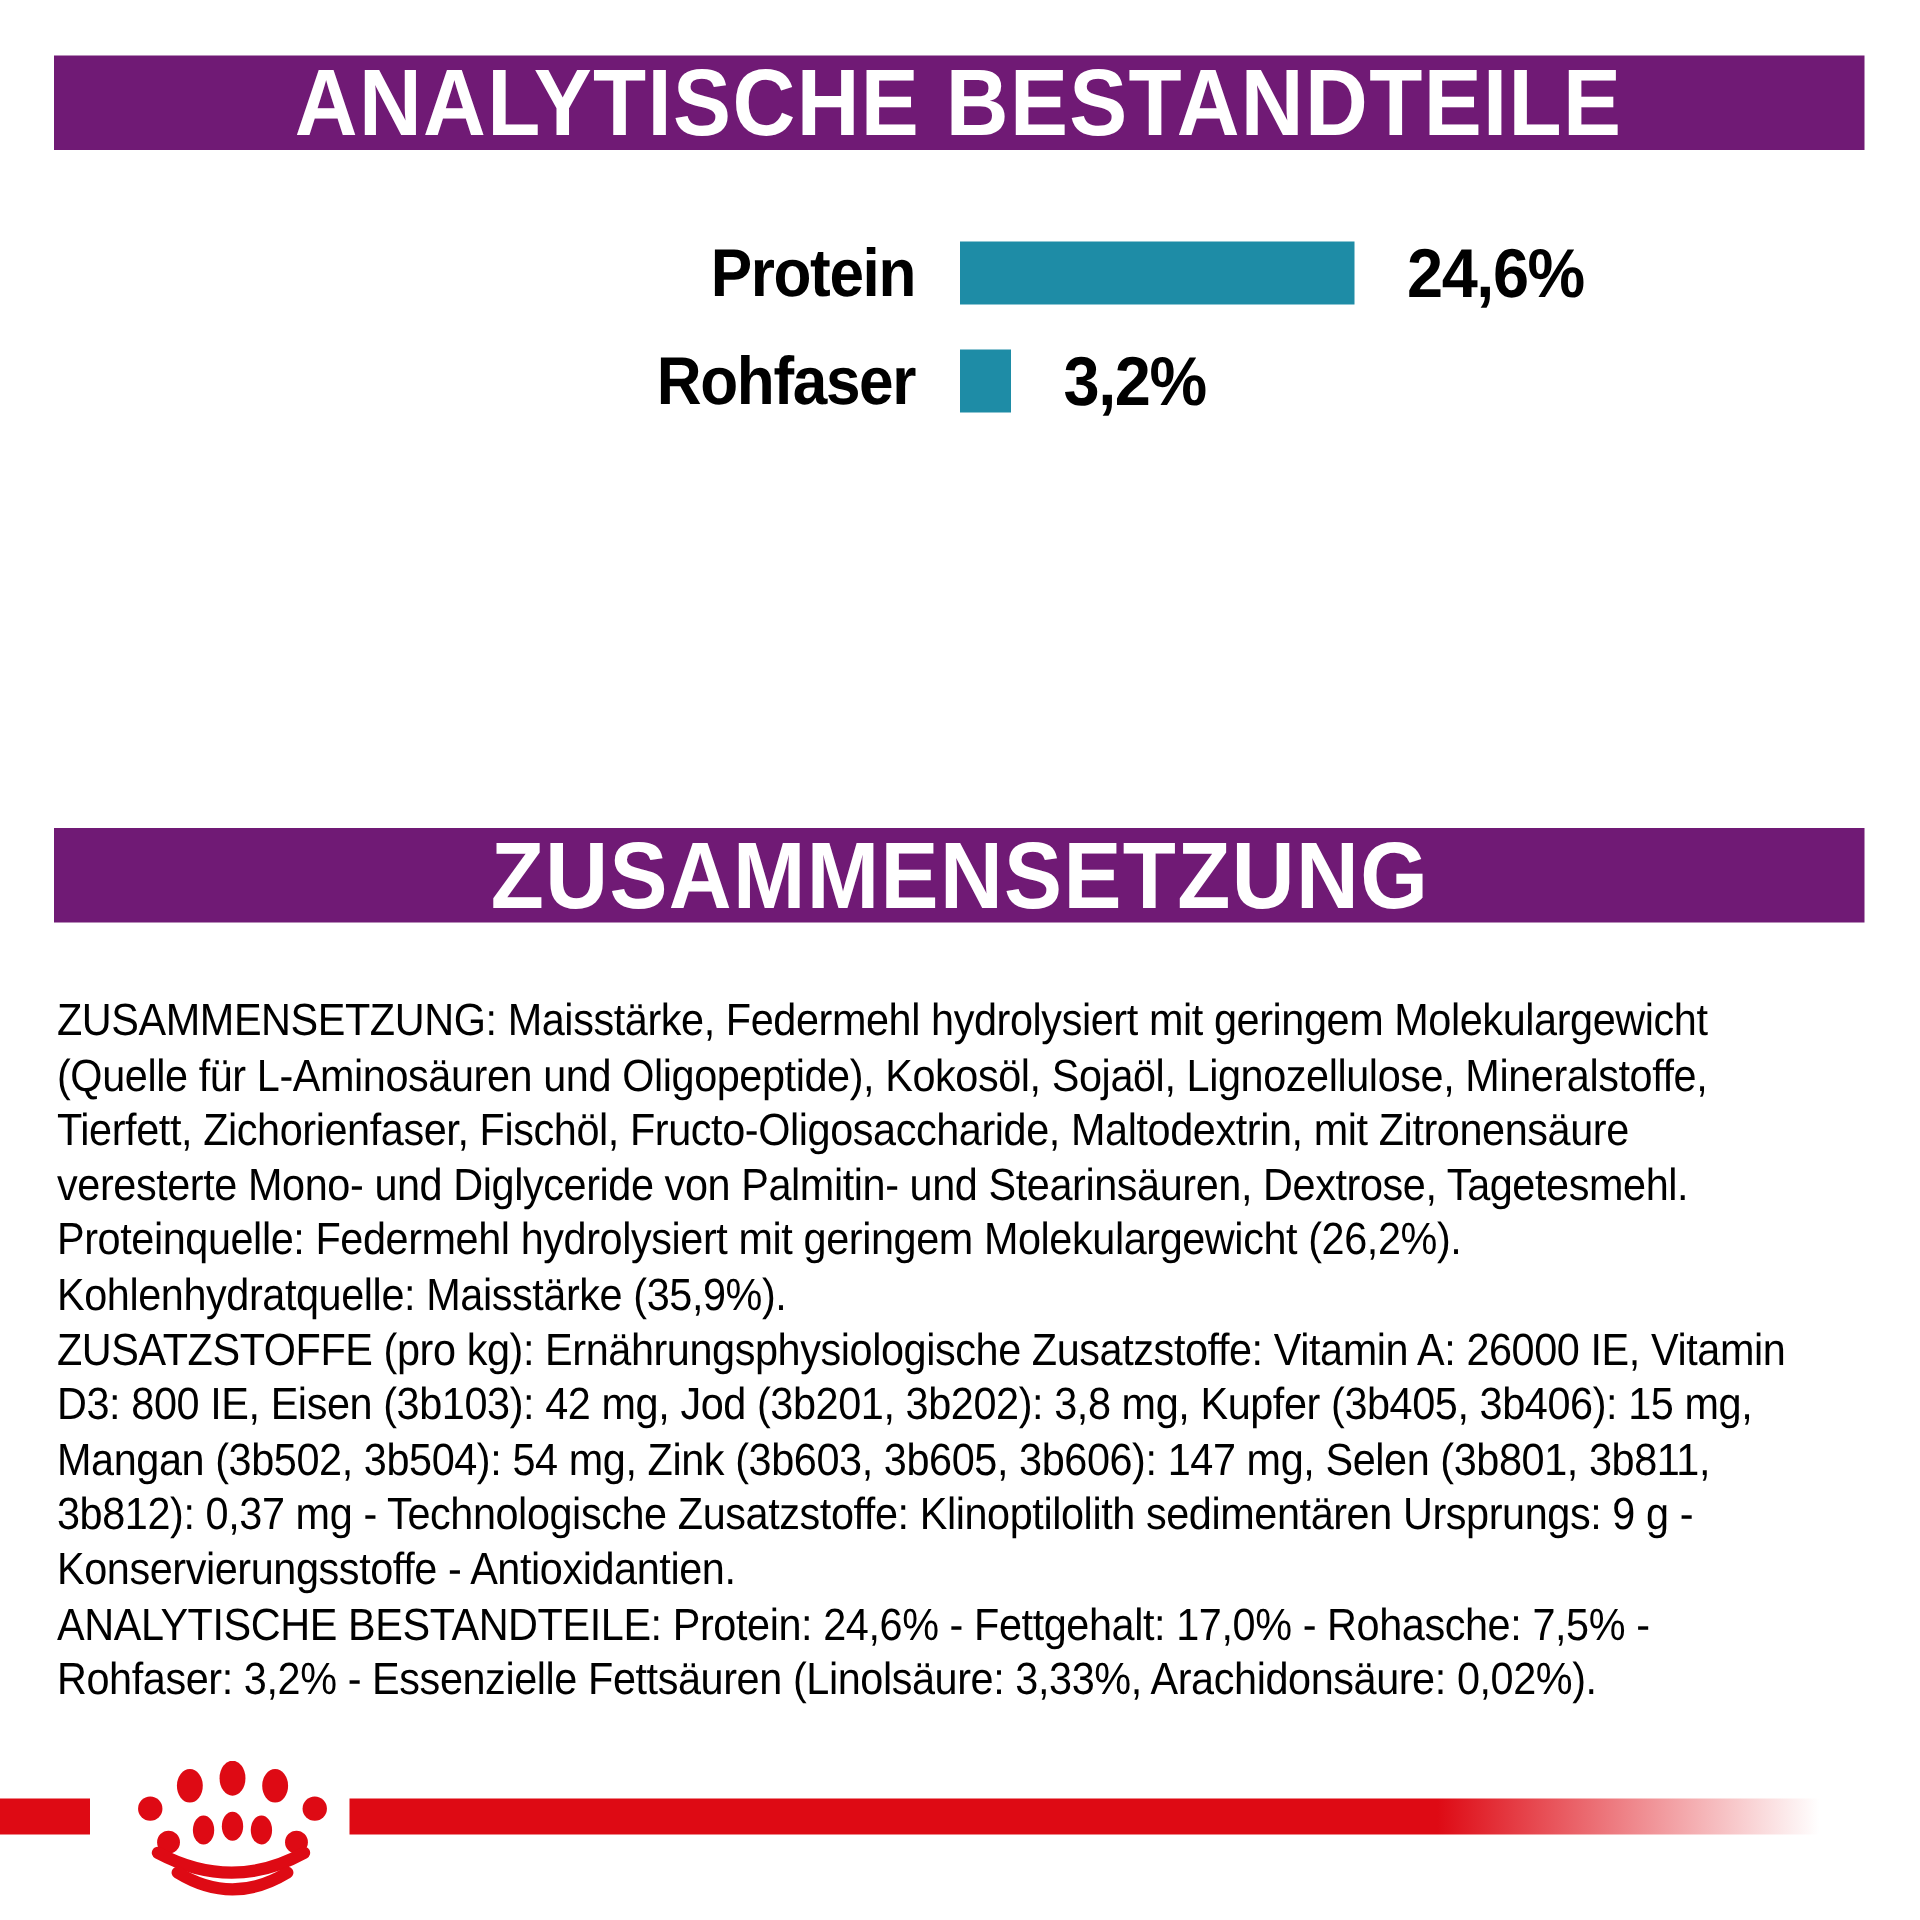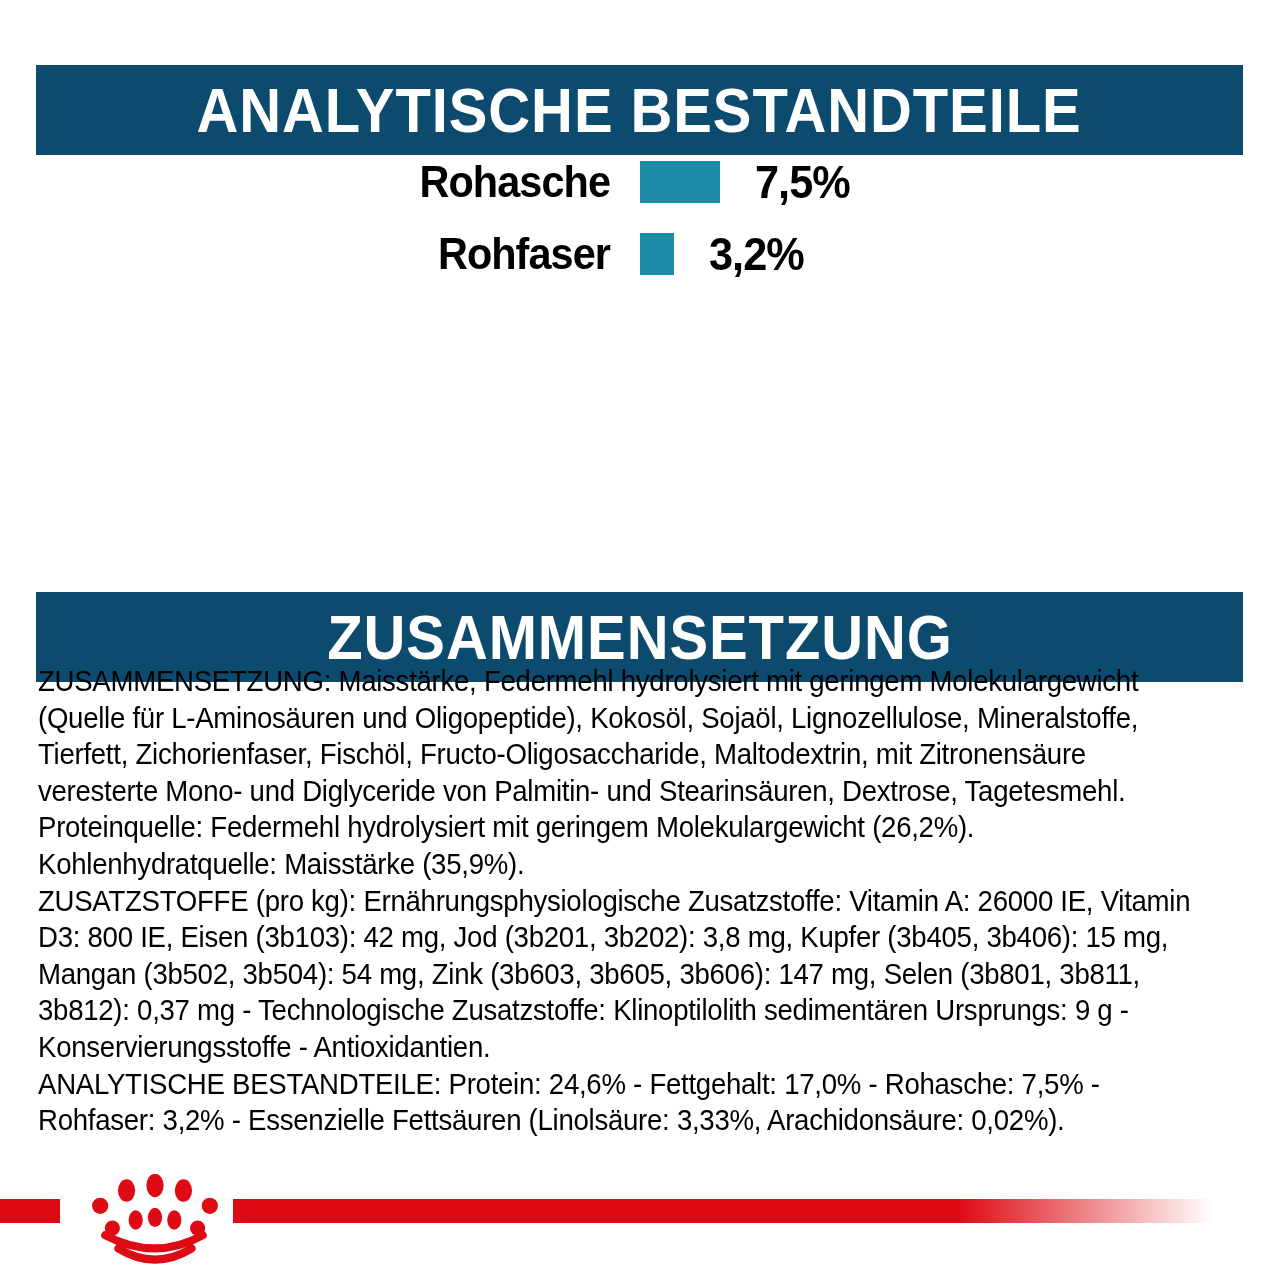--- a/index.html
+++ b/index.html
@@ -10,29 +10,28 @@
     height: 1280px;
     background: #ffffff;
     overflow: hidden;
     font-family: "Liberation Sans", sans-serif;
     color: #000000;
   }
   .band {
     position: absolute;
     left: 36px;
     width: 1207px;
-    height: 90px;
-    background: #0c4a6e;
+    height: 63px;
+    background: #701a75;
     display: flex;
     align-items: center;
     justify-content: center;
-    margin-top: 28px;
   }
   .band-1 { top: 37px; }
-  .band-2 { top: 564px; }
+  .band-2 { top: 552px; }
   .band-title {
     color: #ffffff;
     font-weight: bold;
     font-size: 63px;
     letter-spacing: 1px;
     white-space: nowrap;
     transform: scaleX(0.92);
     transform-origin: 50% 50%;
   }
   .chart {
@@ -118,29 +117,29 @@
 <body>
 
 <div class="page">
 
   <div class="band band-1">
     <div class="band-title">ANALYTISCHE BESTANDTEILE</div>
   </div>
 
   <div class="chart">
 
+    <div class="bar-row">
+      <div class="bar-label">Protein</div>
+      <div class="bar-track">
+        <div class="bar-fill" style="width: 263px; background: rgb(30, 140, 166);"></div>
+      </div>
+      <div class="bar-value">24,6%</div>
+    </div>
 
 
-    <div class="bar-row">
-      <div class="bar-label">Rohasche</div>
-      <div class="bar-track">
-        <div class="bar-fill" style="width: 80px; background: rgb(30, 140, 166);"></div>
-      </div>
-      <div class="bar-value">7,5%</div>
-    </div>
 
     <div class="bar-row">
       <div class="bar-label">Rohfaser</div>
       <div class="bar-track">
         <div class="bar-fill" style="width: 34px; background: rgb(30, 140, 166);"></div>
       </div>
       <div class="bar-value">3,2%</div>
     </div>
 
 

